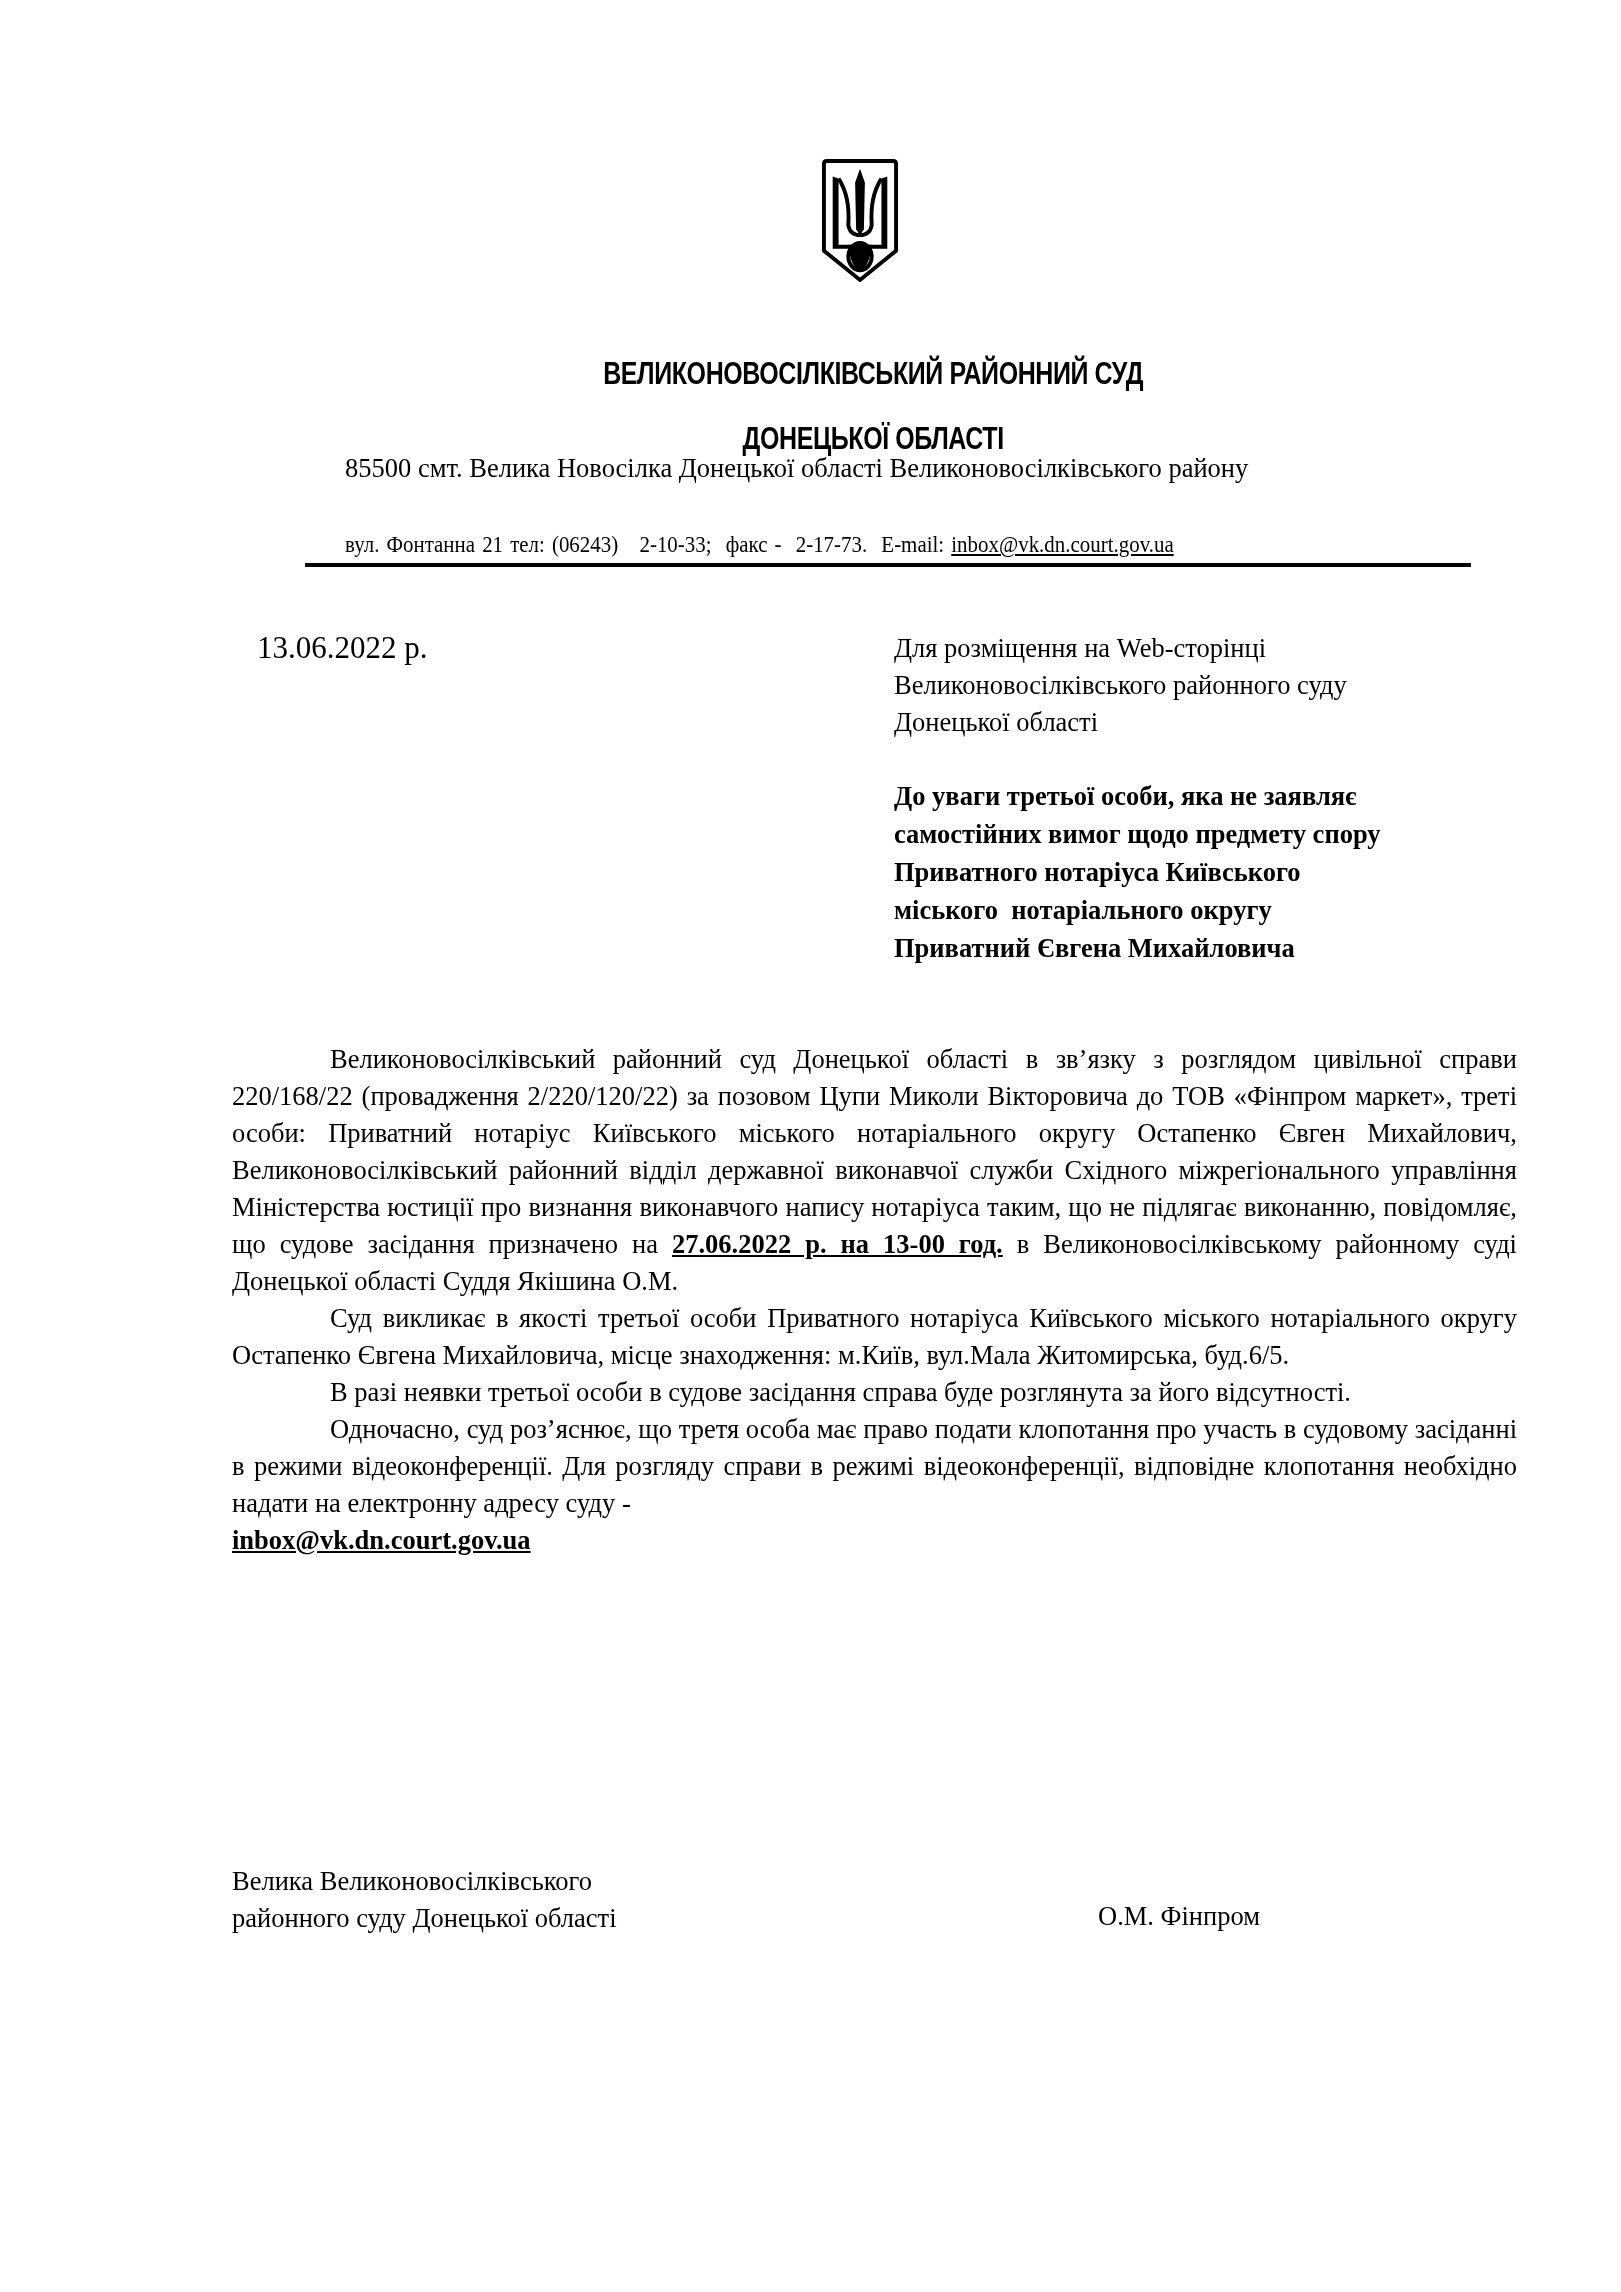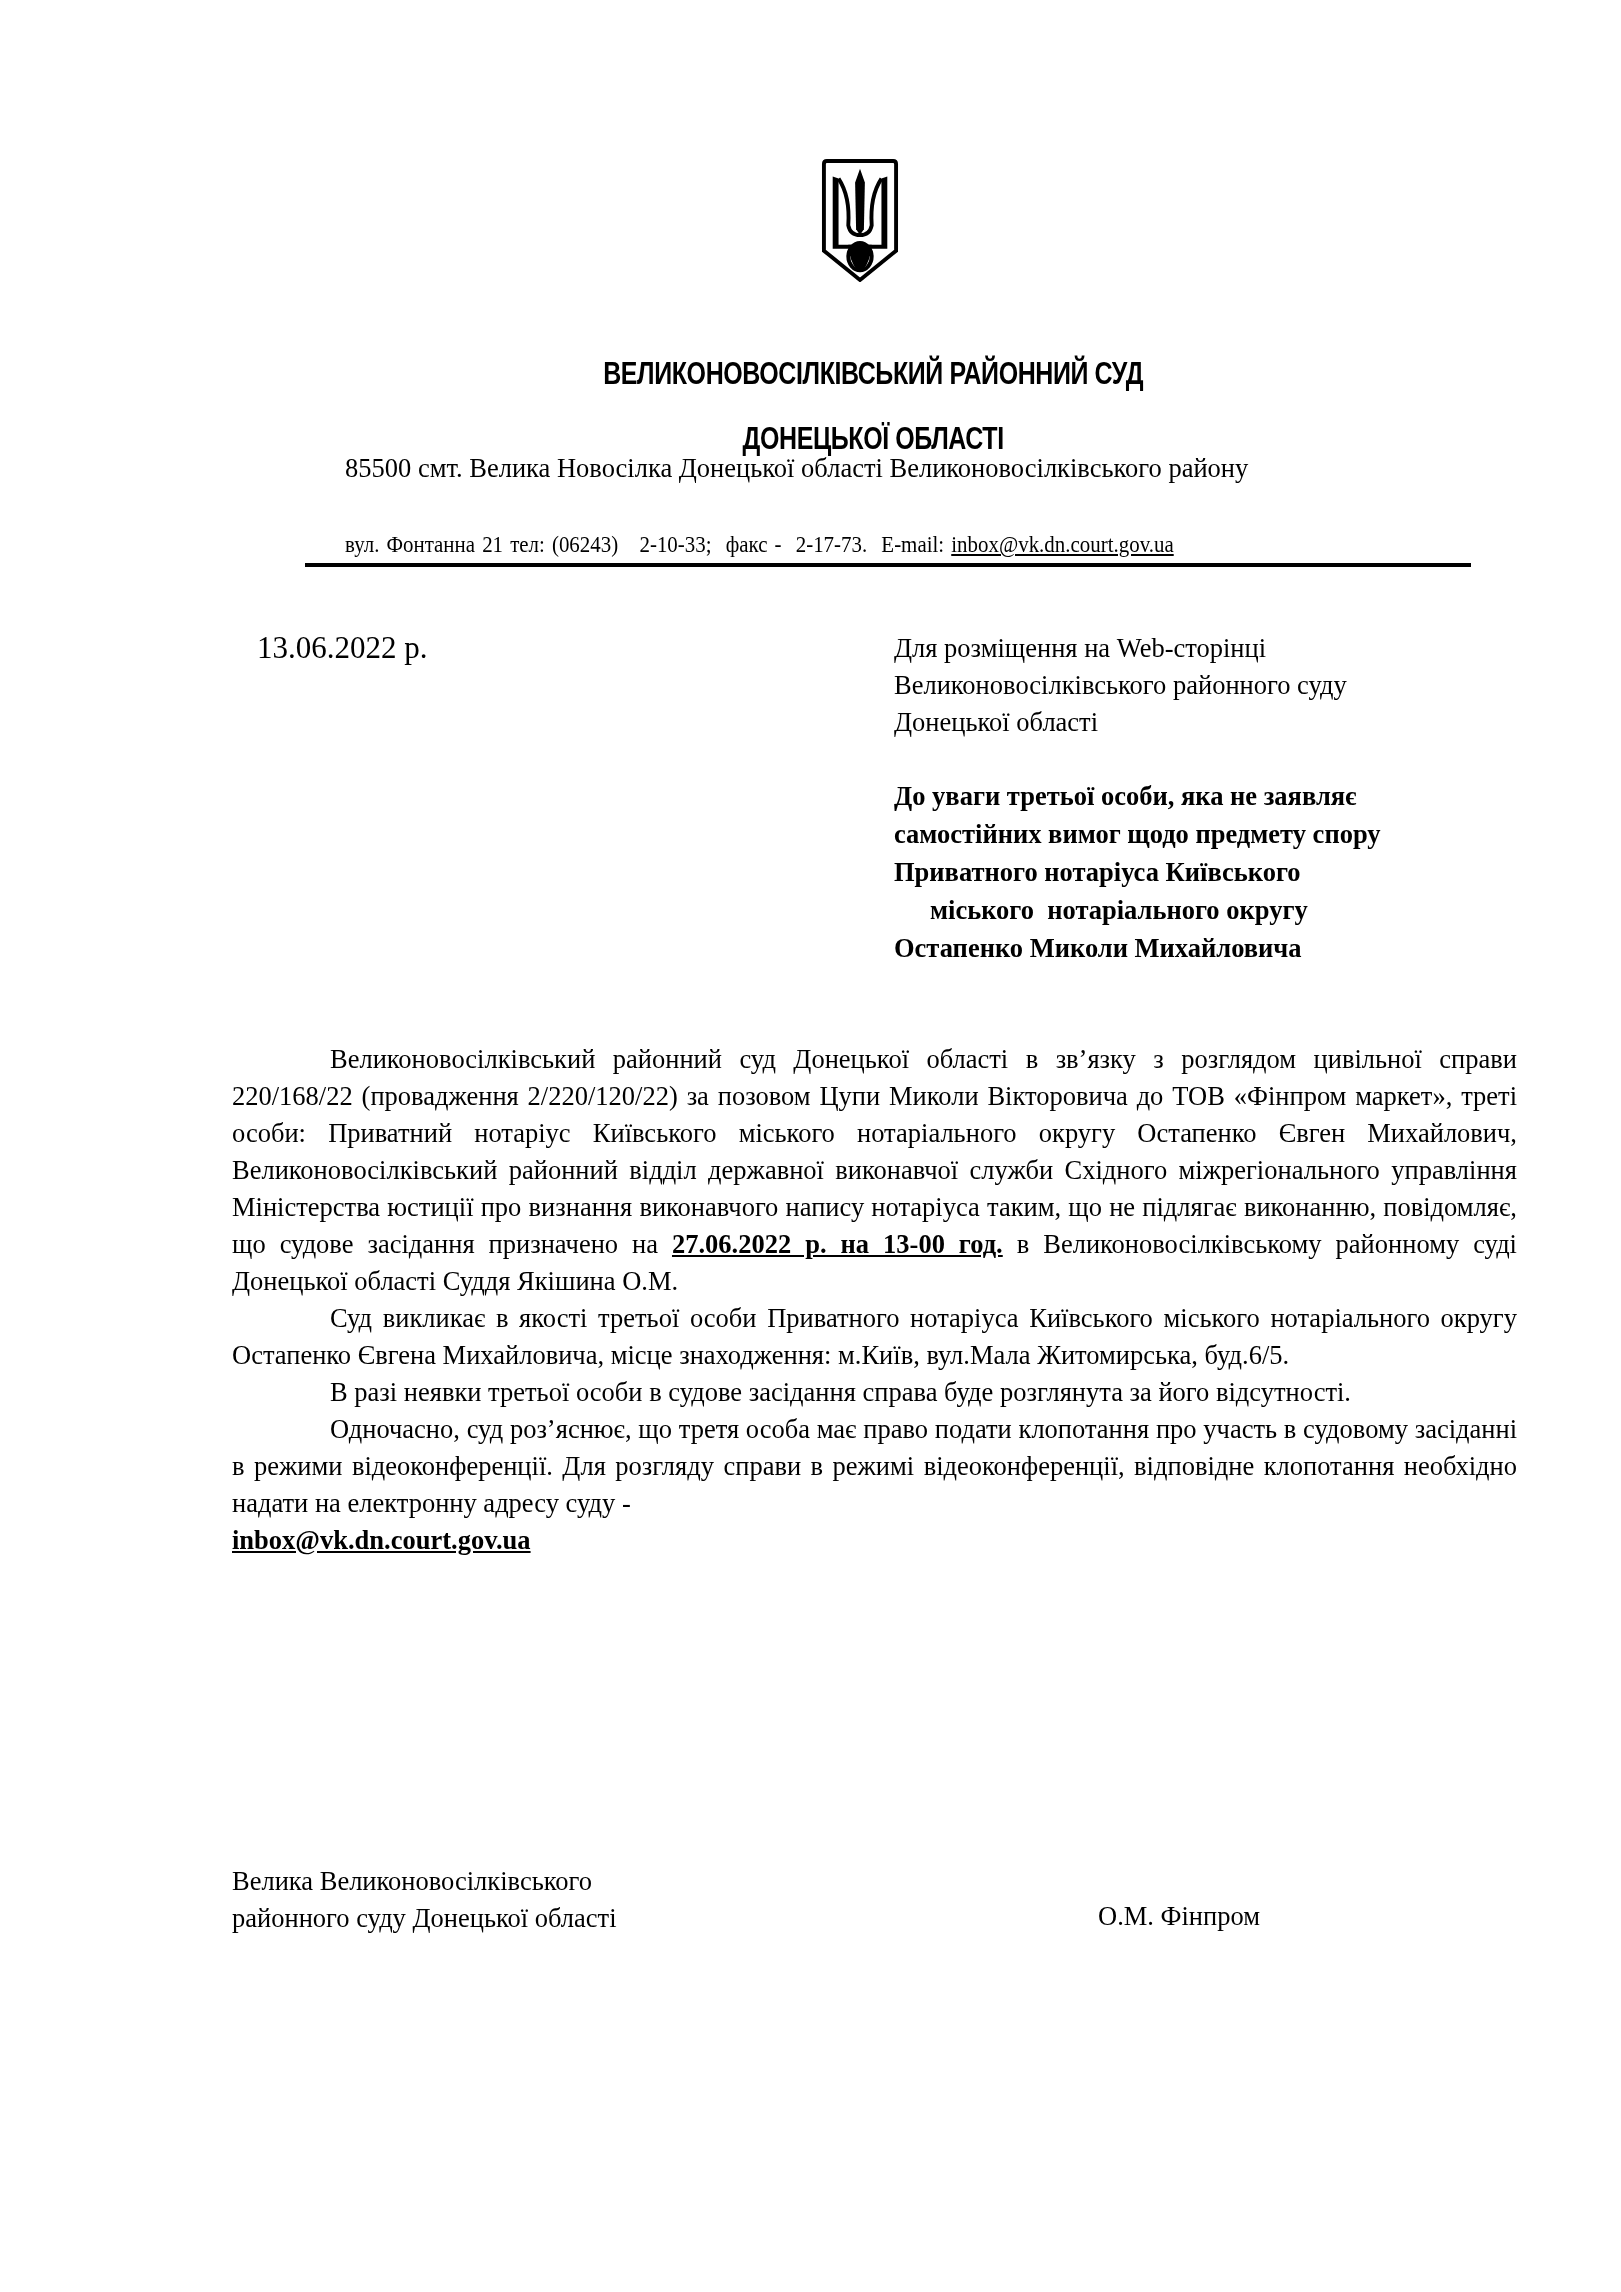--- a/index.html
+++ b/index.html
@@ -61,22 +61,22 @@
 <div class="abs recip">
   <div>Для розміщення на Web-сторінці</div>
   <div>Великоновосілківського районного суду</div>
   <div>Донецької області</div>
 </div>
 
 <div class="abs notice">
   <div>До уваги третьої особи, яка не заявляє</div>
   <div>самостійних вимог щодо предмету спору</div>
   <div>Приватного нотаріуса Київського</div>
-  <div style="white-space: pre; margin-left: 36px;">міського  нотаріального округу</div>
-  <div>Остапенко Миколи Михайловича</div>
+  <div style="white-space: pre;">міського  нотаріального округу</div>
+  <div>Приватний Євгена Михайловича</div>
 </div>
 
 <div class="abs body" style="white-space: normal;">
   <p><span>Великоновосілківський районний суд Донецької області в зв’язку з розглядом цивільної справи 220/168/22 (провадження 2/220/120/22) за позовом Цупи Миколи Вікторовича до ТОВ «Фінпром маркет», треті особи: Приватний нотаріус Київського міського нотаріального округу Остапенко Євген Михайлович, Великоновосілківський районний відділ державної виконавчої служби Східного міжрегіонального управління Міністерства юстиції про визнання виконавчого напису нотаріуса таким, що не підлягає виконанню, повідомляє, що судове засідання призначено на </span><span class="b">27.06.2022  р. на 13-00 год.</span><span> в Великоновосілківському районному суді Донецької області Суддя Якішина О.М.</span></p>
   <p>Суд викликає в якості третьої особи Приватного нотаріуса Київського міського нотаріального округу Остапенко Євгена Михайловича, місце знаходження: м.Київ, вул.Мала Житомирська, буд.6/5.</p>
   <p>В разі неявки третьої особи в судове засідання справа буде розглянута за його відсутності.</p>
   <p>Одночасно, суд роз’яснює, що третя особа має право подати клопотання про участь в судовому засіданні в режими відеоконференції. Для розгляду справи в режимі відеоконференції, відповідне клопотання необхідно надати на електронну адресу суду -</p>
   <p class="email-line">inbox@vk.dn.court.gov.ua</p>
 </div>
 

